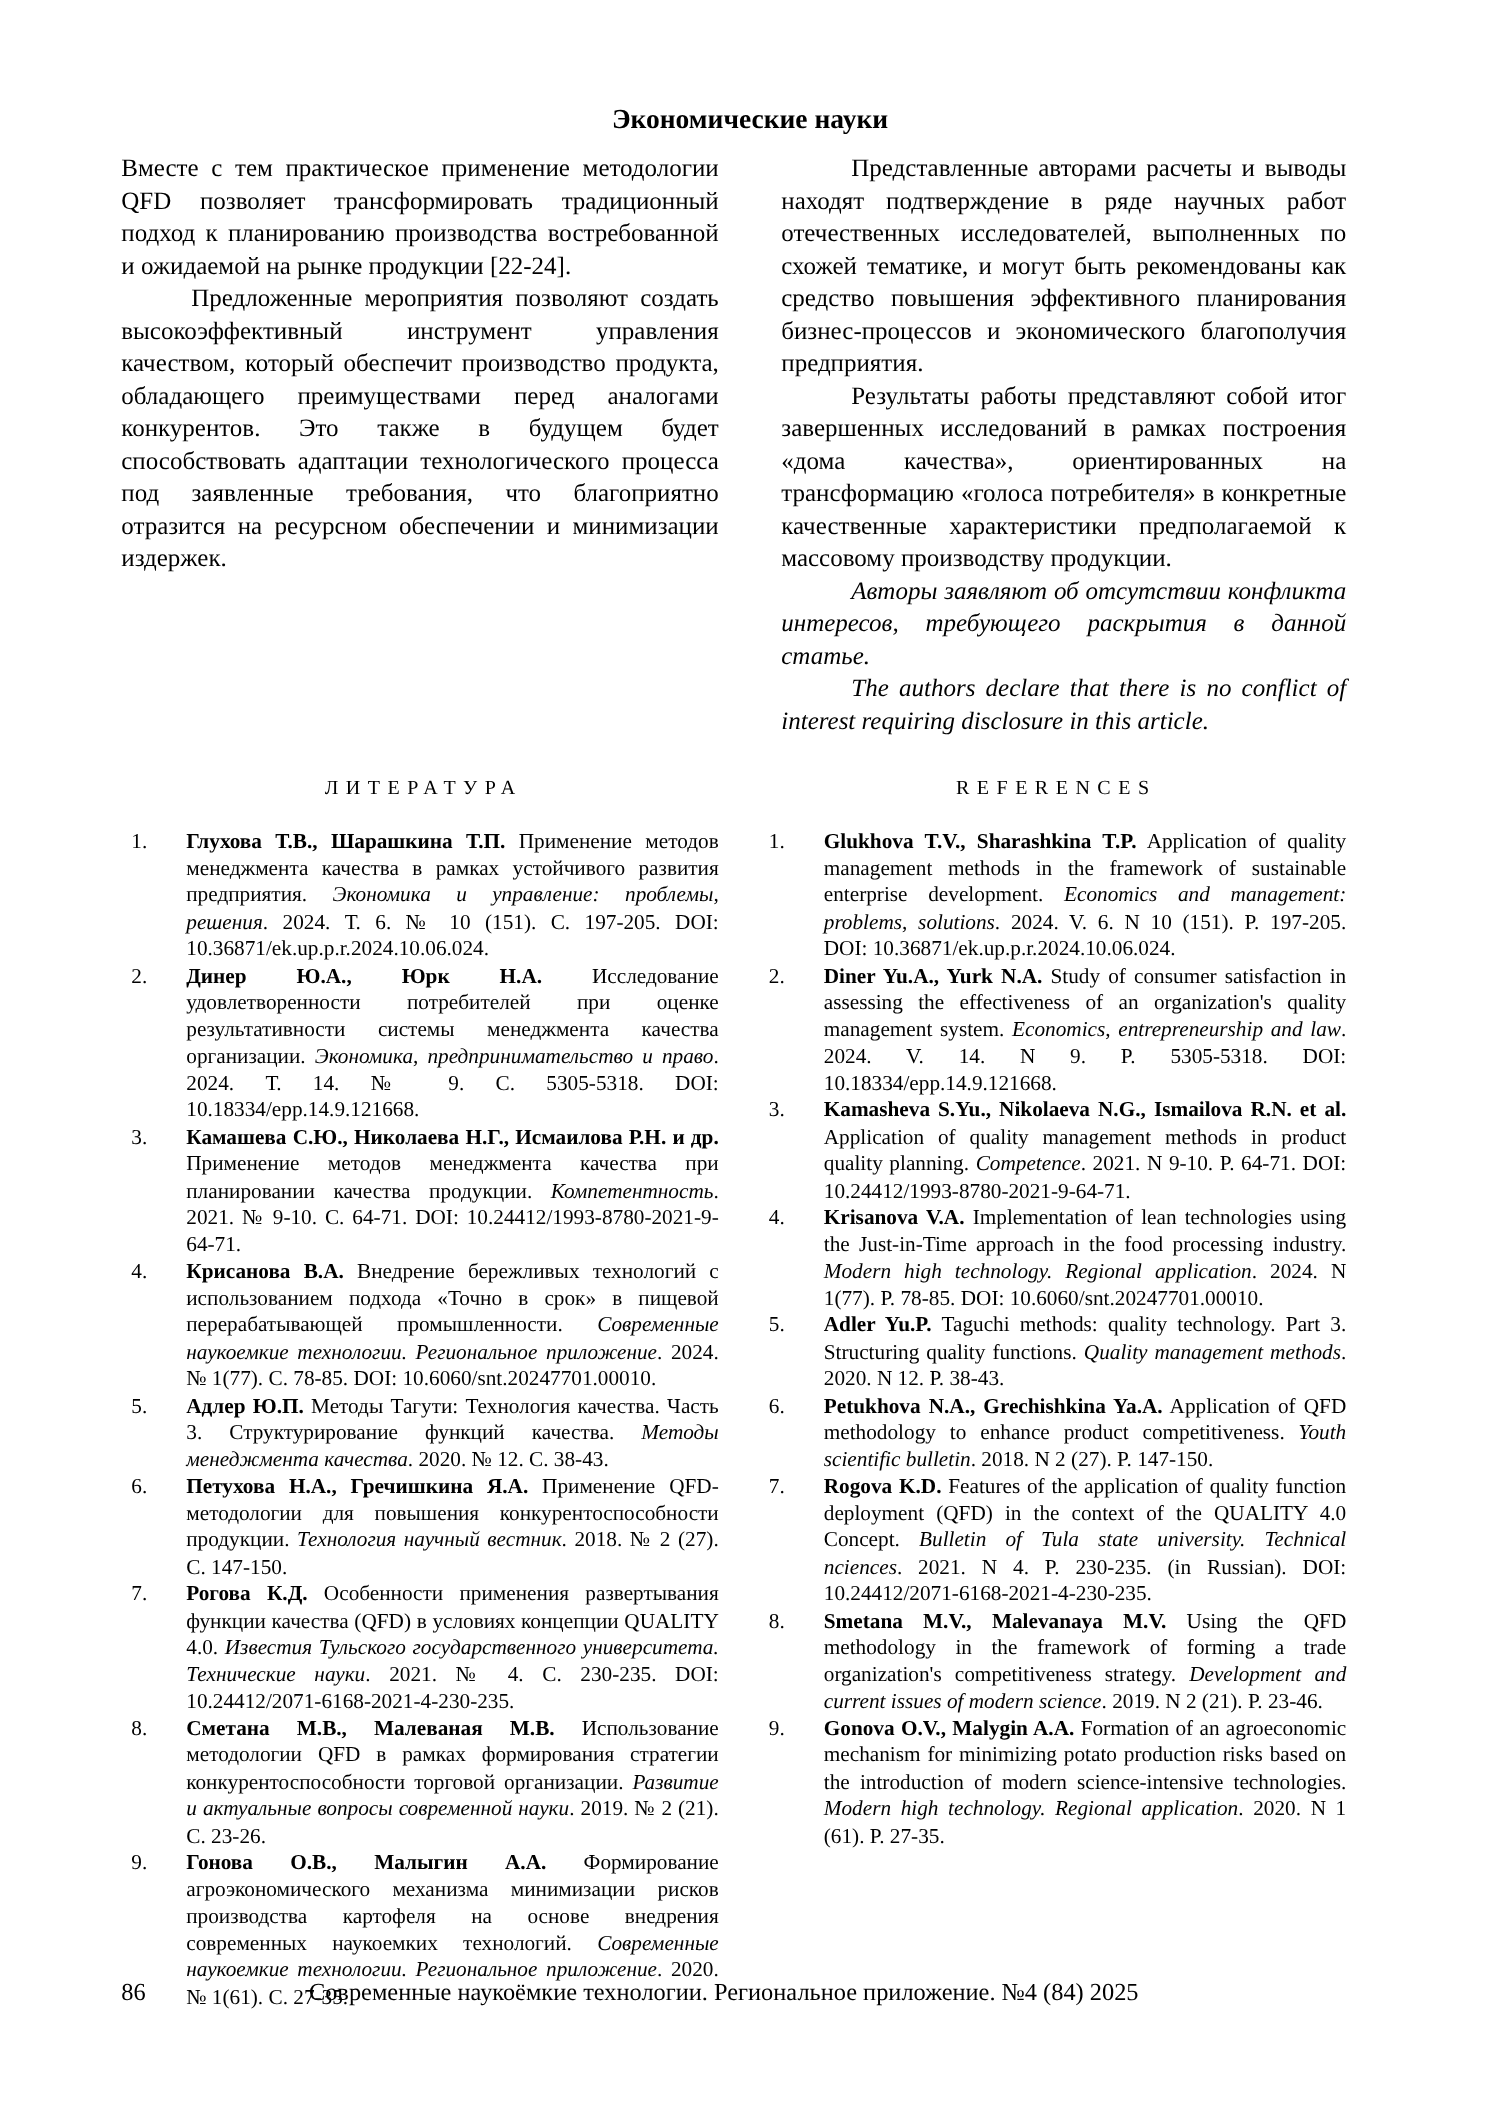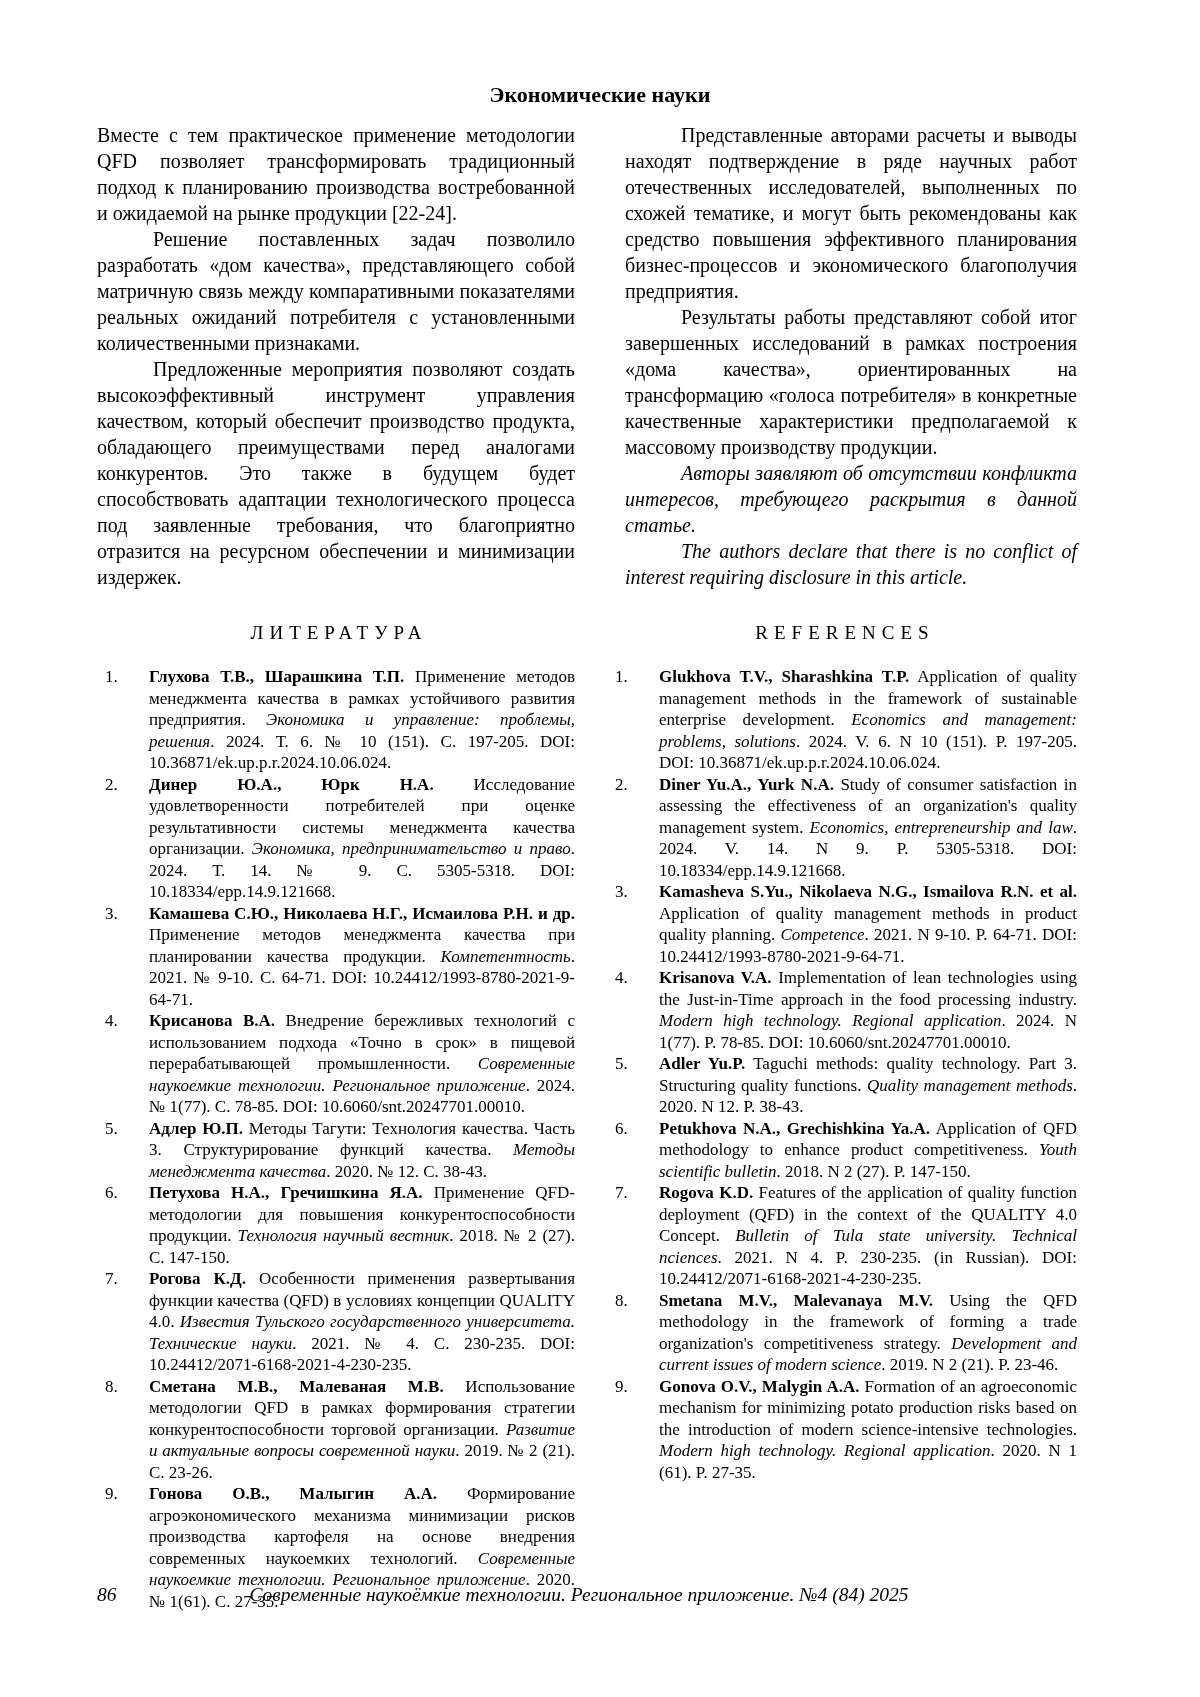--- a/index.html
+++ b/index.html
@@ -26,56 +26,55 @@
   .row-intro{grid-row:1;}
   .row-head{grid-row:2;}
   .row-list{grid-row:3;}
   .para{
     font-size:20px;line-height:26px;
     text-align:justify;margin:0;text-indent:56px;
   }
   .para.noindent{text-indent:0;}
   .para.italic{font-style:italic;}
   .section-title{
-    font-size:19px;font-weight:normal;
+    font-size:16px;font-weight:normal;
     text-align:center;letter-spacing:6px;text-indent:6px;
     margin:32px 0 22px 0;
   }
   .ref-list{
     margin:0;padding:0;list-style:none;
     font-size:17px;line-height:21.5px;
   }
   .ref-list li{
     position:relative;
     padding-left:52px;
     text-align:justify;
   }
   .ref-num{position:absolute;left:8px;top:0;}
   .seg-b{font-weight:bold;}
   .seg-i{font-style:italic;}
   .seg-n{font-weight:normal;font-style:normal;}
   .page-footer{
     position:absolute;top:1583px;left:97px;width:964px;
-    font-size:19.5px;line-height:24px;font-style:italic;
+    font-size:19.5px;line-height:24px;
   }
   .footer-page-num{position:absolute;left:0;top:0;}
   .footer-journal{display:block;text-align:center;}
 </style>
 </head>
 <body>
 
 <div class="page">
 
   <div class="page-header">Экономические науки</div>
 
   <div class="content">
 
     <div class="cell-l row-intro" lang="ru">
       <p class="para noindent">Вместе с тем практическое применение методологии QFD позволяет трансформировать традиционный подход к планированию производства востребованной и ожидаемой на рынке продукции [22-24].</p>
-      <p class="para">Решение поставленных задач позволило разработать «дом качества», представляющего собой матричную связь между компаративными показателями реальных ожиданий потребителя с установленными количественными признаками.</p>
       <p class="para">Предложенные мероприятия позволяют создать высокоэффективный инструмент управления качеством, который обеспечит производство продукта, обладающего преимуществами перед аналогами конкурентов. Это также в будущем будет способствовать адаптации технологического процесса под заявленные требования, что благоприятно отразится на ресурсном обеспечении и минимизации издержек.</p>
     </div>
 
     <div class="cell-r row-intro" lang="ru">
       <p class="para">Представленные авторами расчеты и выводы находят подтверждение в ряде научных работ отечественных исследователей, выполненных по схожей тематике, и могут быть рекомендованы как средство повышения эффективного планирования бизнес-процессов и экономического благополучия предприятия.</p>
       <p class="para">Результаты работы представляют собой итог завершенных исследований в рамках построения «дома качества», ориентированных на трансформацию «голоса потребителя» в конкретные качественные характеристики предполагаемой к массовому производству продукции.</p>
       <p class="para italic">Авторы заявляют об отсутствии конфликта интересов, требующего раскрытия в данной статье.</p>
       <p class="para italic" lang="en">The authors declare that there is no conflict of interest requiring disclosure in this article.</p>
     </div>
 

